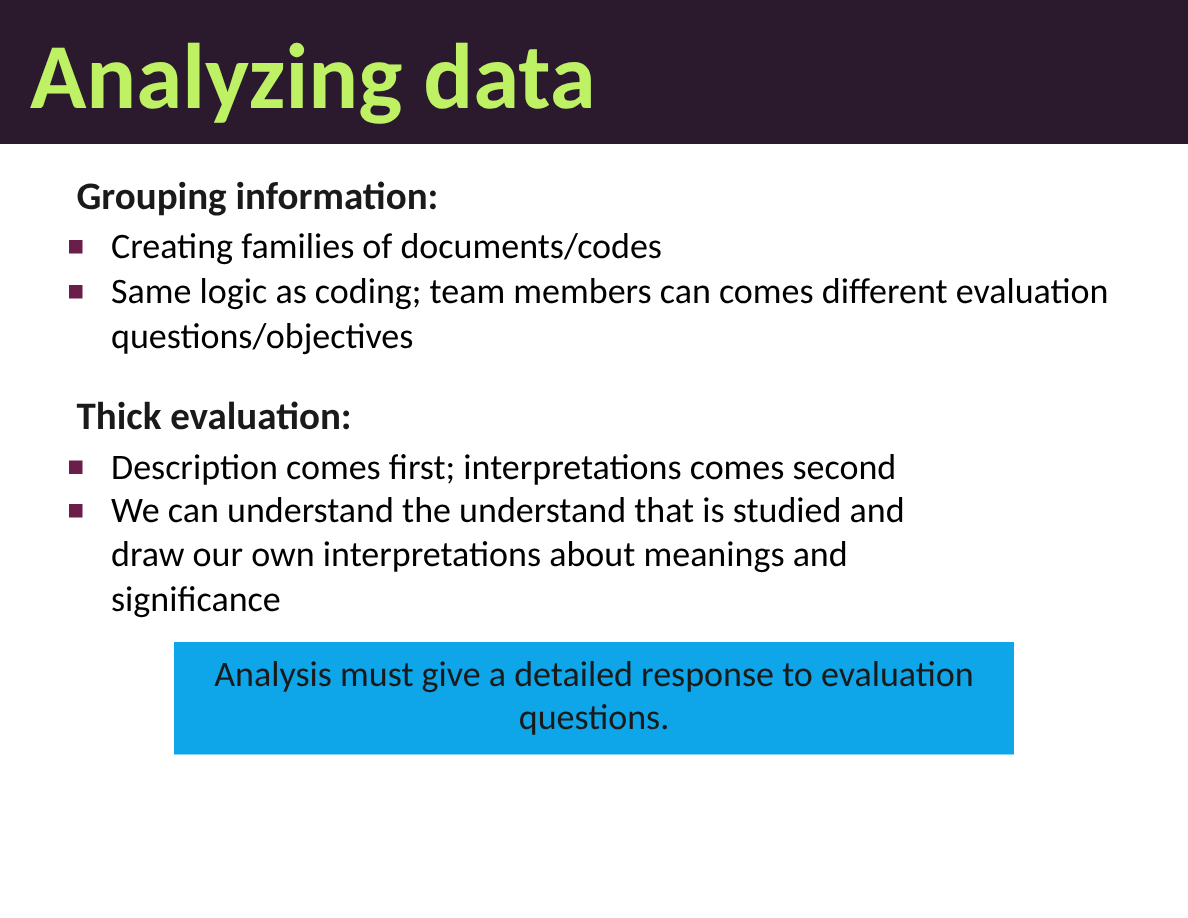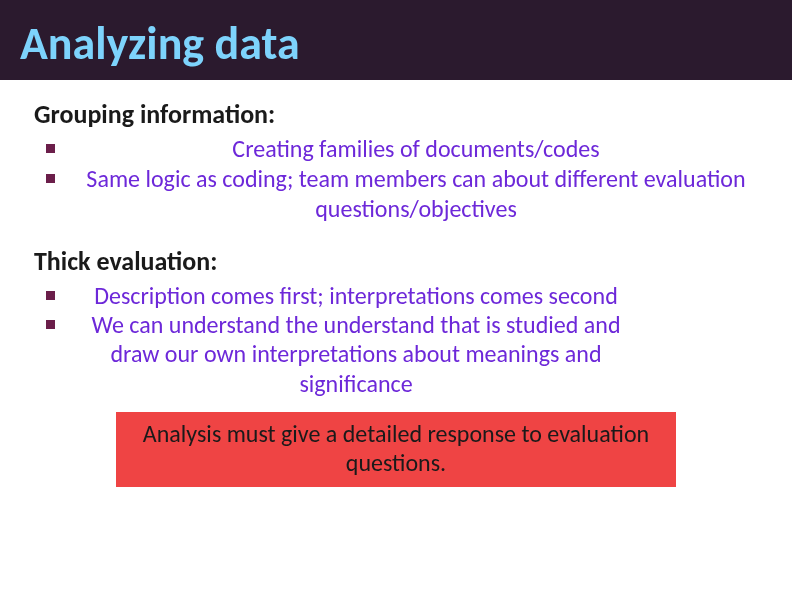--- a/index.html
+++ b/index.html
@@ -9,46 +9,46 @@
     background: #ffffff;
     font-family: "Segoe UI", "Calibri", Arial, sans-serif;
     overflow: hidden;
   }
   .header-bar {
     background: #2b1a2e;
     width: 100%;
     padding: 20px 20px 14px 20px;
   }
   .header-title {
-    color: #7dd3fc;
-    font-size: 46px;
+    color: #bef264;
+    font-size: 62px;
     font-weight: 700;
     line-height: 1;
   }
   .content {
     padding: 18px 34px 0 34px;
   }
   .section-heading {
     font-size: 26px;
     font-weight: 700;
     color: #1a1a1a;
     margin-bottom: 4px;
+    margin-left: 17px;
   }
   ul.bullets {
     list-style: none;
     padding-left: 40px;
     margin-bottom: 22px;
   }
   ul.bullets li {
     position: relative;
     font-size: 24px;
     line-height: 1.22;
-    color: #6d28d9;
+    color: #000000;
     margin-bottom: 1px;
-    text-align: center;
   }
   ul.bullets li::before {
     content: "";
     position: absolute;
     left: -28px;
     top: 10px;
     width: 9px;
     height: 9px;
     background: #6b1e4a;
   }
@@ -58,21 +58,21 @@
   .section2 ul.bullets {
     margin-bottom: 0;
     padding-right: 120px;
   }
   .section2 ul.bullets li {
     margin-bottom: 0;
   }
   .callout {
     margin: 14px auto 0 auto;
     width: 560px;
-    background: #ef4444;
+    background: #0ea5e9;
     padding: 8px 20px 10px 20px;
     text-align: center;
   }
   .callout-text {
     font-size: 24px;
     color: #1a1a1a;
     line-height: 1.2;
   }
 </style>
 </head>
@@ -81,21 +81,21 @@
 <div class="header-bar">
   <div class="header-title">Analyzing data</div>
 </div>
 
 <div class="content">
 
   <div class="section">
     <div class="section-heading">Grouping information:</div>
     <ul class="bullets">
       <li>Creating families of documents/codes</li>
-      <li>Same logic as coding; team members can about different evaluation questions/objectives</li>
+      <li>Same logic as coding; team members can comes different evaluation questions/objectives</li>
     </ul>
   </div>
 
   <div class="section section2">
     <div class="section-heading">Thick evaluation:</div>
     <ul class="bullets">
       <li>Description comes first; interpretations comes second</li>
       <li>We can understand the understand that is studied and draw our own interpretations about meanings and significance</li>
     </ul>
   </div>

